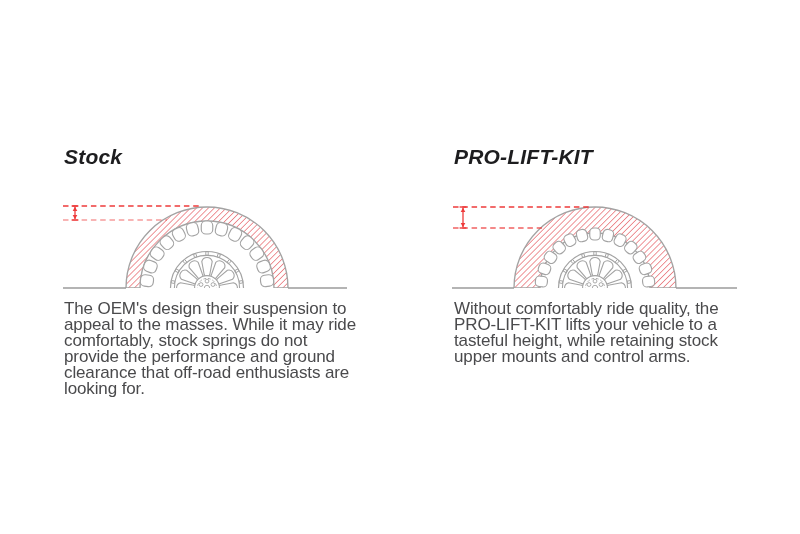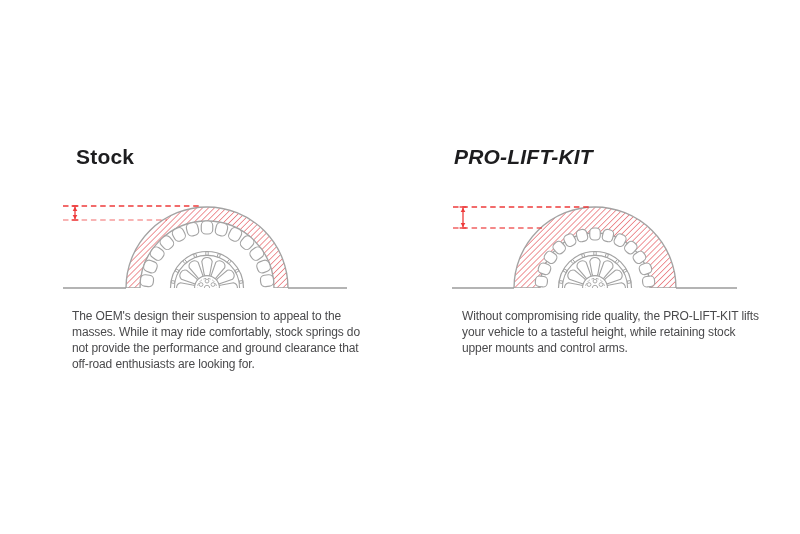--- a/index.html
+++ b/index.html
@@ -5,25 +5,25 @@
   html,body{margin:0;padding:0;background:#ffffff;}
   .stage{
     position:relative;width:800px;height:534px;background:#ffffff;overflow:hidden;
     font-family:"Liberation Sans",sans-serif;
   }
   #diagram-svg{position:absolute;left:0;top:0;width:800px;height:534px;}
   .panel-heading{
     position:absolute;top:145px;margin:0;
     font-size:21px;font-weight:700;color:#1d1d1f;letter-spacing:.2px;
   }
-  #heading-stock{left:76px;}
+  #heading-stock{left:64px;font-style:italic;}
   #heading-prolift{left:454px;font-style:italic;}
   .panel-desc{
-    position:absolute;top:301px;width:302px;margin:8px;
-    font-size:12px;line-height:15.9px;color:#4a4a4c;letter-spacing:-.12px;
+    position:absolute;top:301px;width:302px;margin:0;
+    font-size:17px;line-height:15.9px;color:#4a4a4c;letter-spacing:-.12px;
   }
   #desc-stock{left:64px;}
   #desc-prolift{left:454px;}
 </style>
 </head>
 <body>
 
 <div class="stage">
 
   <svg id="diagram-svg" viewBox="0 0 800 534" xmlns="http://www.w3.org/2000/svg">
@@ -171,15 +171,15 @@
       <polygon points="460.7,212 465.3,212 463,207.7" fill="#ee3b3b"></polygon>
       <polygon points="460.7,223 465.3,223 463,227.3" fill="#ee3b3b"></polygon>
     </svg>
 
   <h2 class="panel-heading" id="heading-stock">Stock</h2>
 
   <h2 class="panel-heading" id="heading-prolift">PRO-LIFT-KIT</h2>
 
   <p class="panel-desc" id="desc-stock">The OEM's design their suspension to appeal to the masses. While it may ride comfortably, stock springs do not provide the performance and ground clearance that off-road enthusiasts are looking for.</p>
 
-  <p class="panel-desc" id="desc-prolift">Without compromising ride quality, the PRO-LIFT-KIT lifts your vehicle to a tasteful height, while retaining stock upper mounts and control arms.</p>
+  <p class="panel-desc" id="desc-prolift">Without comfortably ride quality, the PRO-LIFT-KIT lifts your vehicle to a tasteful height, while retaining stock upper mounts and control arms.</p>
 
 </div>
 
 </body></html>

